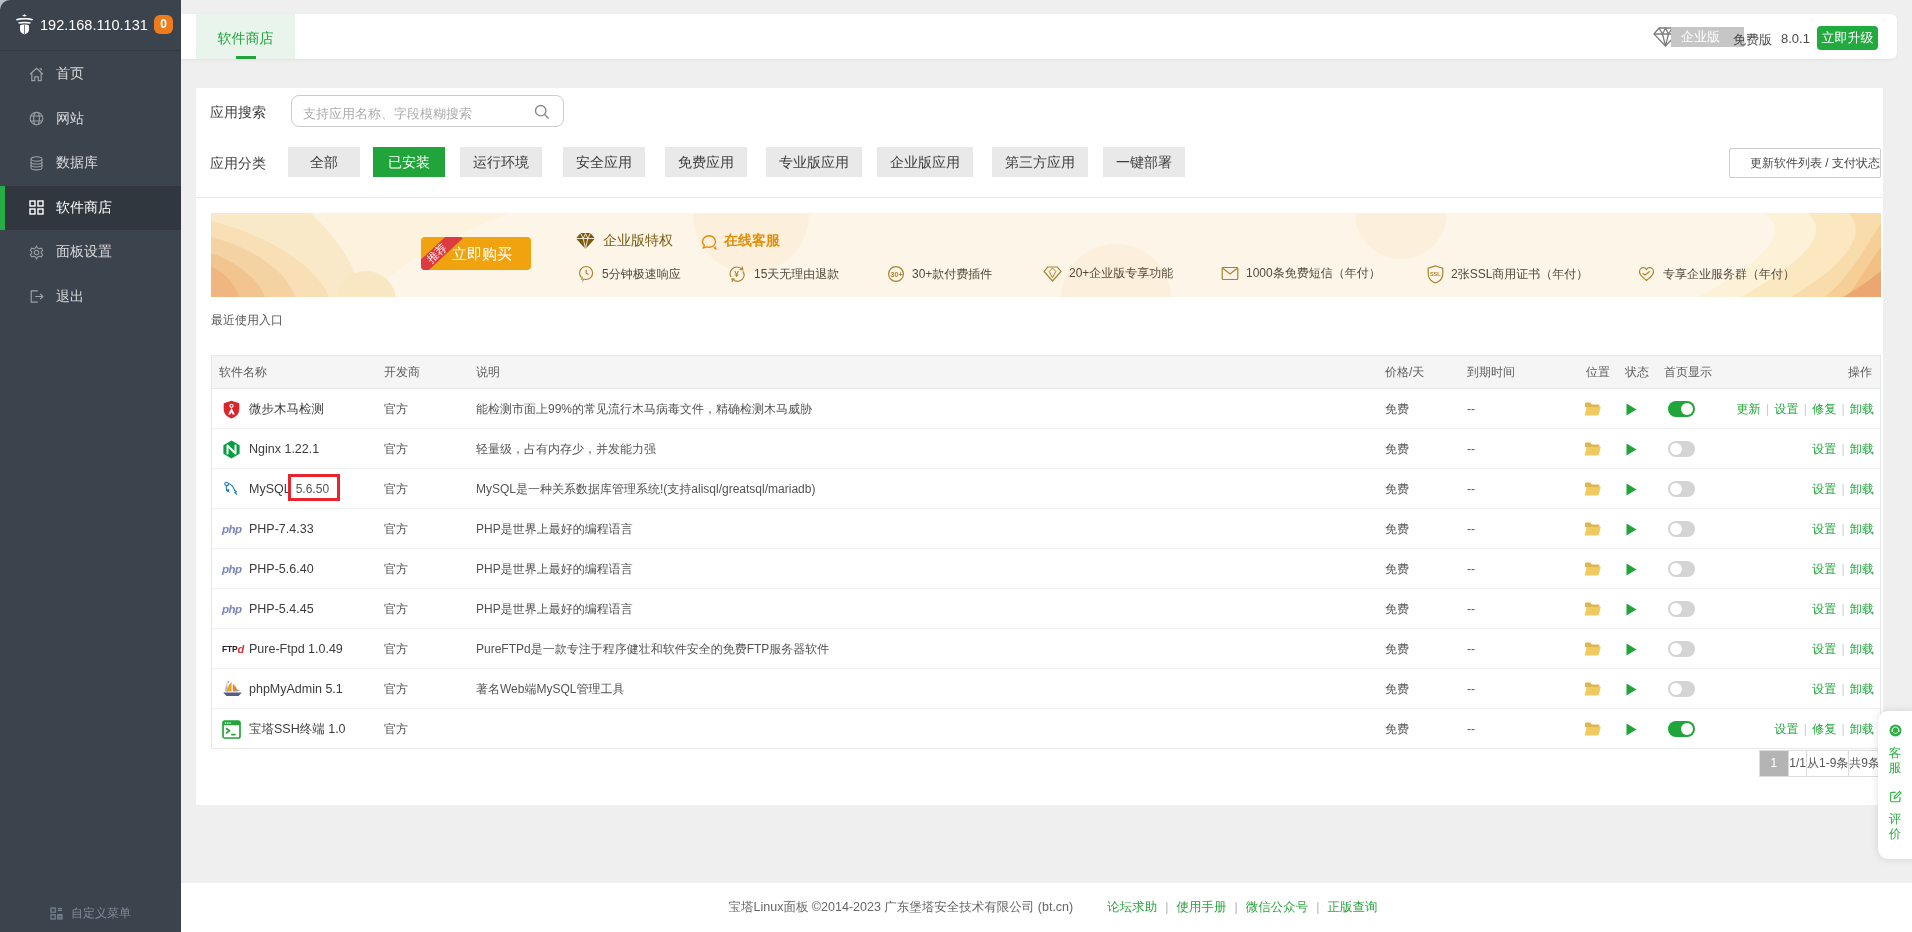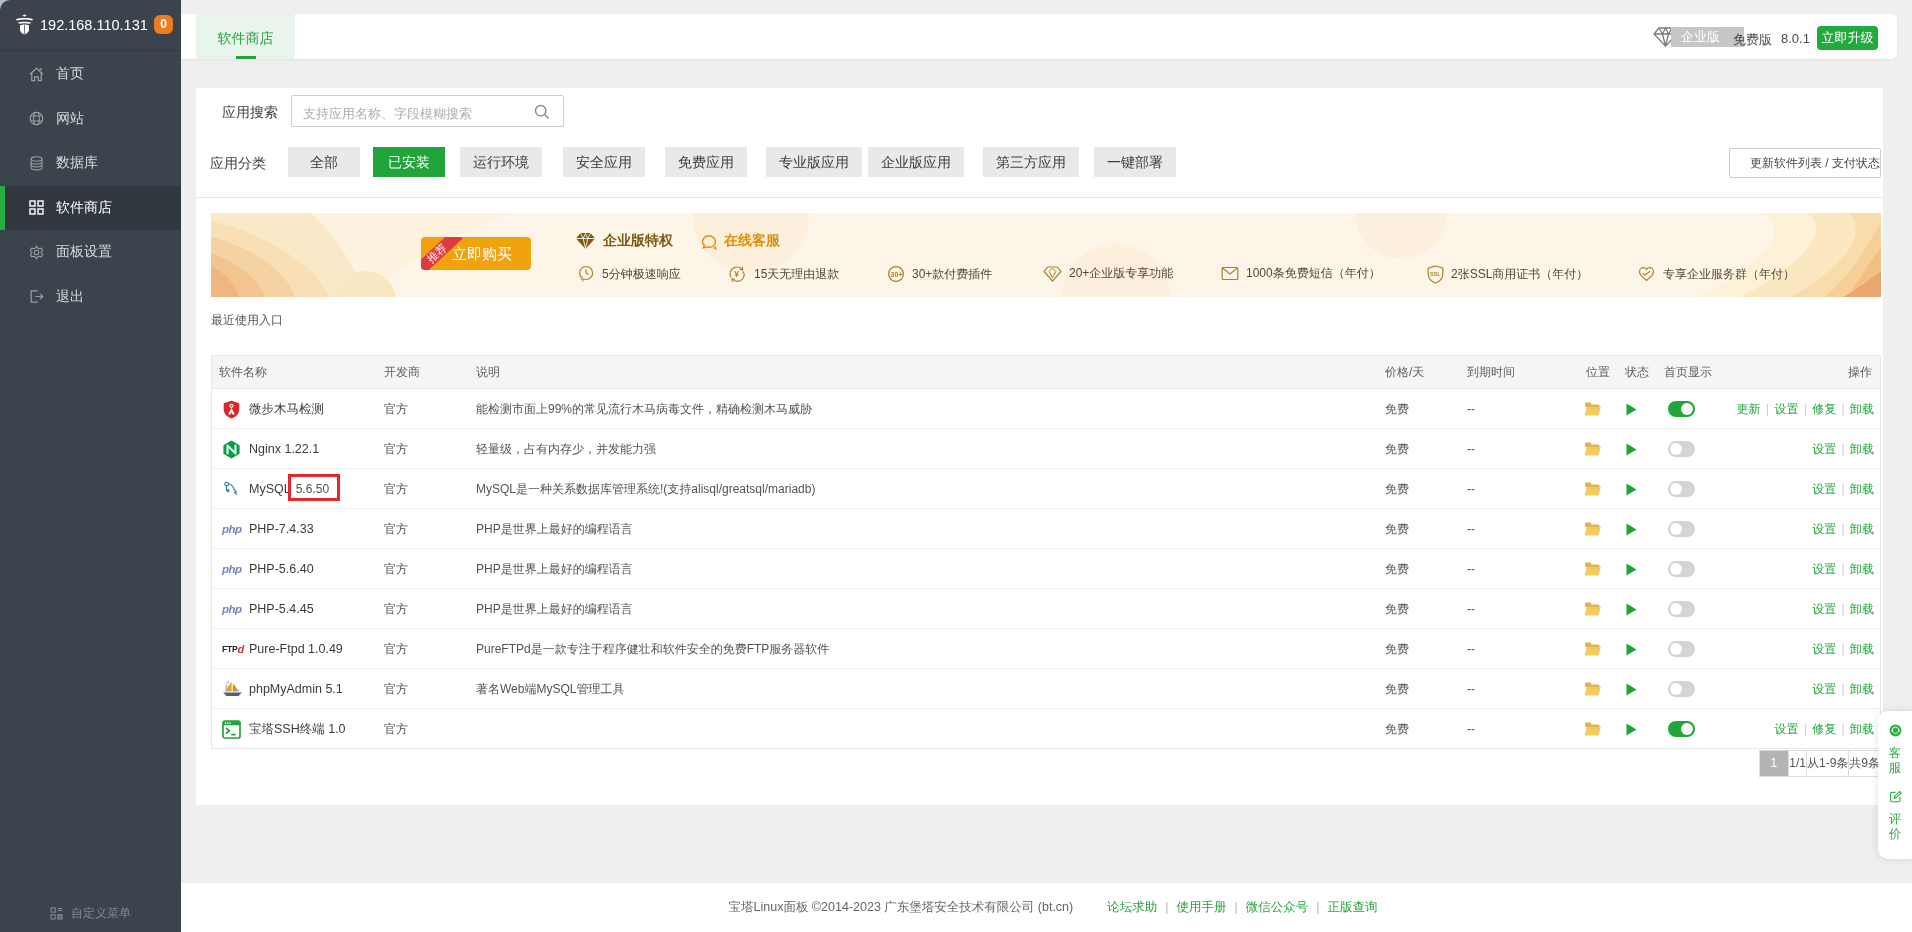--- a/index.html
+++ b/index.html
@@ -24,36 +24,36 @@
 #tab{position:absolute;left:15px;top:0;width:99px;height:45px;background:#e9f5ec;color:#21a53b;font-size:14px;text-align:center;line-height:49px}
 #tab::after{content:"";position:absolute;left:39.5px;bottom:0;width:20px;height:3px;background:#21a53b}
 #topbar .vdiam{position:absolute;left:1472px;top:13px}
 #topbar .vbadge{position:absolute;left:1490px;top:13px;height:20px;line-height:20px;padding:0 24px 0 10px;background:#c6c6c6;color:#fff;font-size:13px}
 #topbar .vfree{position:absolute;left:1552px;top:17px;font-size:13px;color:#4a4a4a}
 #topbar .vnum{position:absolute;left:1600px;top:17px;font-size:13px;color:#4a4a4a}
 #topbar .vup{position:absolute;left:1636px;top:12px;width:61px;height:24px;background:#22aa3e;border-radius:4px;color:#fff;font-size:13px;text-align:center;line-height:24px}
 
 #card{position:absolute;left:196px;top:88px;width:1687px;height:717px;background:#fff}
 .lb{position:absolute;font-size:14px;color:#3c3c3c}
-#sinput{position:absolute;left:95px;top:7px;width:273px;height:32px;border:1px solid #ccc;border-radius:2px;background:#fff}
+#sinput{position:absolute;left:95px;top:7px;width:273px;height:32px;border:1px solid #ccc;border-radius:8px;background:#fff}
 #sinput .ph{position:absolute;left:11px;top:9px;font-size:13px;color:#adadad}
 #sinput svg{position:absolute;right:13px;top:8px}
 #fbtns{position:absolute;left:92px;top:59px;height:30px;white-space:nowrap}
 .fb{display:inline-block;height:30px;line-height:30px;padding:0 13px;min-width:72px;text-align:center;background:#e9e9e9;color:#3c3c3c;font-size:14px}
-.fb:nth-child(1){margin-right:13px}.fb:nth-child(2){margin-right:15px}.fb:nth-child(3){margin-right:21px}.fb:nth-child(4){margin-right:20px}.fb:nth-child(5){margin-right:19px}.fb:nth-child(6){margin-right:6px}.fb:nth-child(7){margin-right:19px}.fb:nth-child(8){margin-right:15px}
+.fb:nth-child(1){margin-right:13px}.fb:nth-child(2){margin-right:15px}.fb:nth-child(3){margin-right:21px}.fb:nth-child(4){margin-right:20px}.fb:nth-child(5){margin-right:19px}.fb:nth-child(6){margin-right:15px}.fb:nth-child(7){margin-right:19px}.fb:nth-child(8){margin-right:15px}
 .fb.on{background:#21a53b;color:#fff}
 #updbtn{position:absolute;left:1533px;top:60px;width:152px;height:30px;border:1px solid #ccc;border-radius:2px;background:#fff;color:#4a4a4a;font-size:12px;text-align:right;line-height:28px}
 #divider{position:absolute;left:0;top:109px;width:1687px;border-top:1px solid #e8e8e8}
 
 #banner{position:absolute;left:15px;top:125px;width:1670px;height:84px;overflow:hidden}
 #banner .bgsvg{position:absolute;left:0;top:0}
 #cta{position:absolute;left:210px;top:24px;width:110px;height:33px;background:#f0a30e;border-radius:4px;color:#fff;font-size:15px;text-align:center;line-height:33px;padding-left:12px;overflow:hidden}
 #ribbon{position:absolute;left:-13px;top:10px;width:58px;height:13px;background:#dd3a41;color:#fff;font-size:11px;text-align:center;line-height:13px;transform:rotate(-43deg);transform-origin:center}
 .bi{position:absolute;display:flex;align-items:center}
-.bt1{font-size:14px;font-weight:bold;color:#7a5a11}
+.bt1{font-size:14px;font-weight:normal;color:#7a5a11}
 .bt2{font-size:14px;font-weight:bold;color:#e08e0a}
 .bt3{font-size:12px;color:#53493a}
 
 #recent{position:absolute;left:15px;top:224px;font-size:12px;color:#555}
 
 #tbl{position:absolute;left:15px;top:267px;width:1670px;border:1px solid #e6e9e9;background:#fff}
 #thead{height:33px;background:#f5f5f5;position:relative;border-bottom:1px solid #e6e9e9}
 #thead span{position:absolute;top:0;line-height:33px;font-size:12px;color:#5e5e5e}
 .trow{height:40px;position:relative;border-bottom:1px solid #efefef}
 .trow:last-child{border-bottom:none;height:39px}
@@ -147,21 +147,21 @@
 <svg class="vdiam" width="25" height="20" viewBox="0 0 25 20" fill="none" stroke="#7d7d7d" stroke-width="1.3">
       <path d="M6 1 H19 L24 7 L12.5 19 L1 7 Z"></path>
       <path d="M1 7 H24 M6 1 L9.5 7 L12.5 19 L15.5 7 L19 1 M9.5 7 L12.5 1 L15.5 7"></path>
     </svg>
 <span class="vbadge">企业版</span>
 <span class="vfree">免费版</span>
 <span class="vnum">8.0.1</span>
 <span class="vup">立即升级</span>
 </div>
 <div id="card">
-<span class="lb" style="left:26px;top:16px">应用搜索</span>
+<span class="lb" style="left:14px;top:16px">应用搜索</span>
 <div id="sinput">
       <span class="ph">支持应用名称、字段模糊搜索</span>
       <svg width="16" height="16" viewBox="0 0 16 16" fill="none" stroke="#888" stroke-width="1.4">
         <circle cx="6.7" cy="6.7" r="5.2"></circle>
         <path d="M10.6 10.6 L14.6 14.6"></path>
       </svg>
     </div>
 <span class="lb" style="left:14px;top:67px">应用分类</span>
 <div id="fbtns"><span class="fb">全部</span><span class="fb on">已安装</span><span class="fb">运行环境</span><span class="fb">安全应用</span><span class="fb">免费应用</span><span class="fb">专业版应用</span><span class="fb">企业版应用</span><span class="fb">第三方应用</span><span class="fb">一键部署</span></div>
 <div id="updbtn">更新软件列表 / 支付状态</div>

